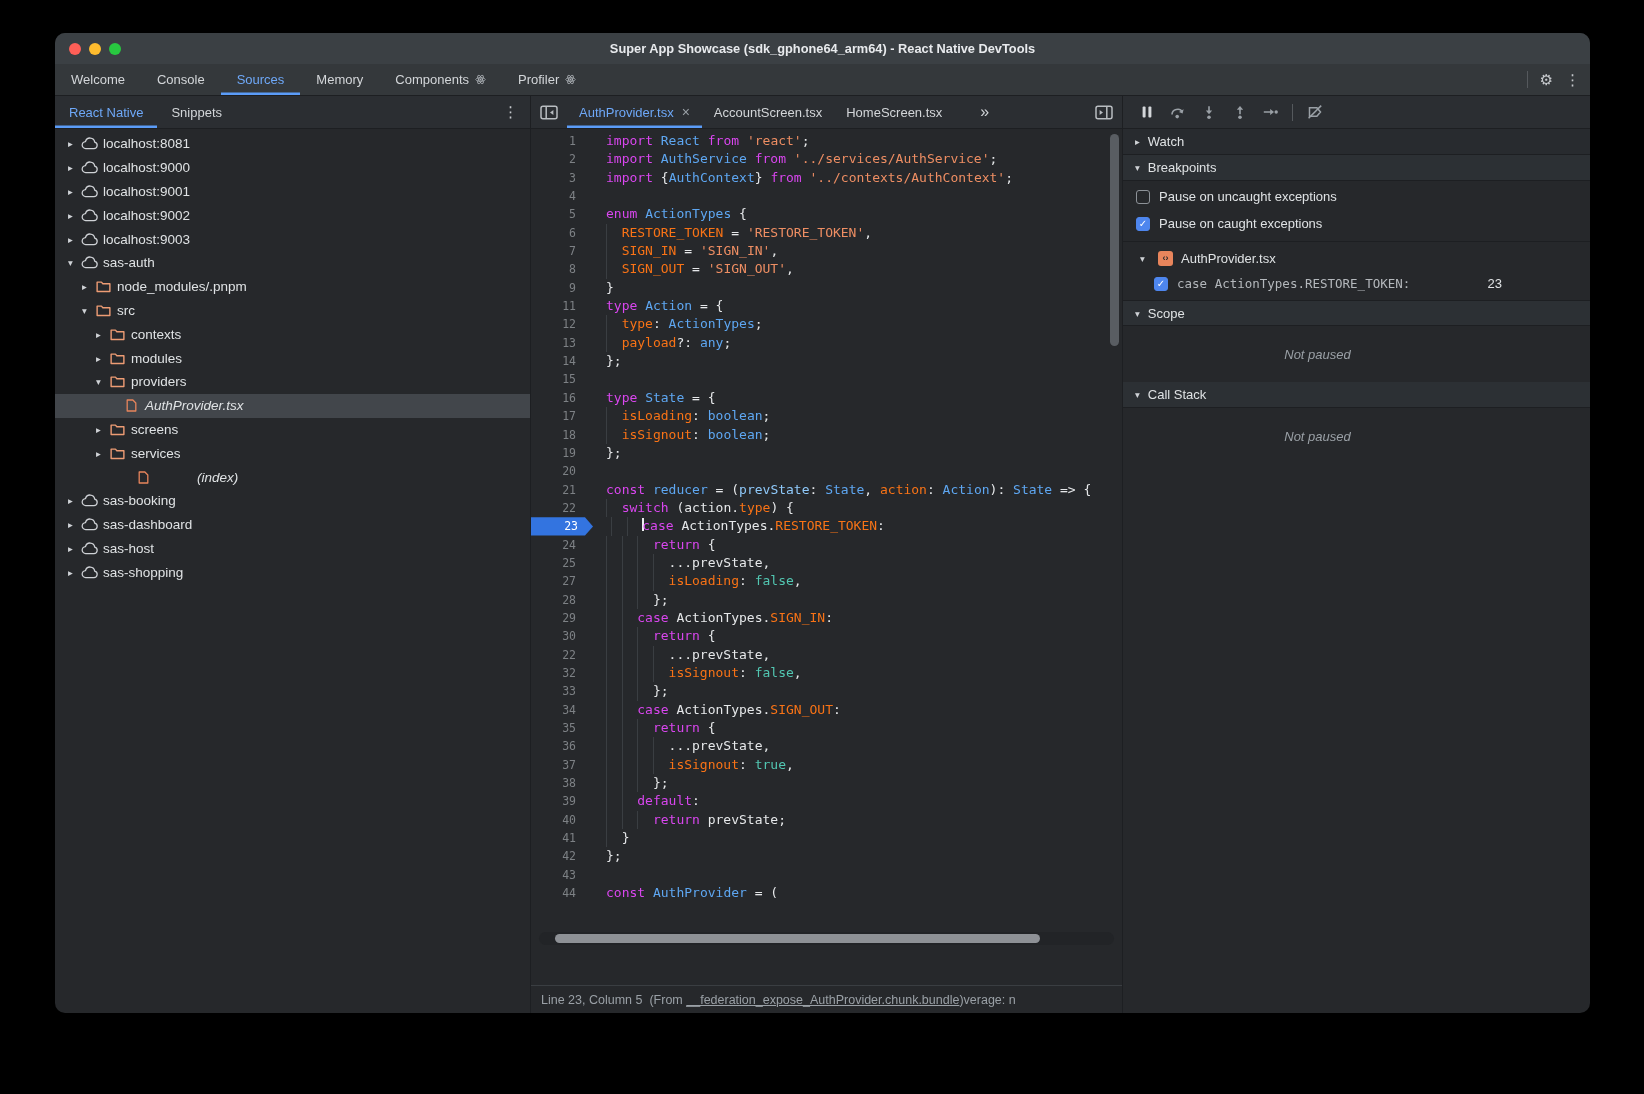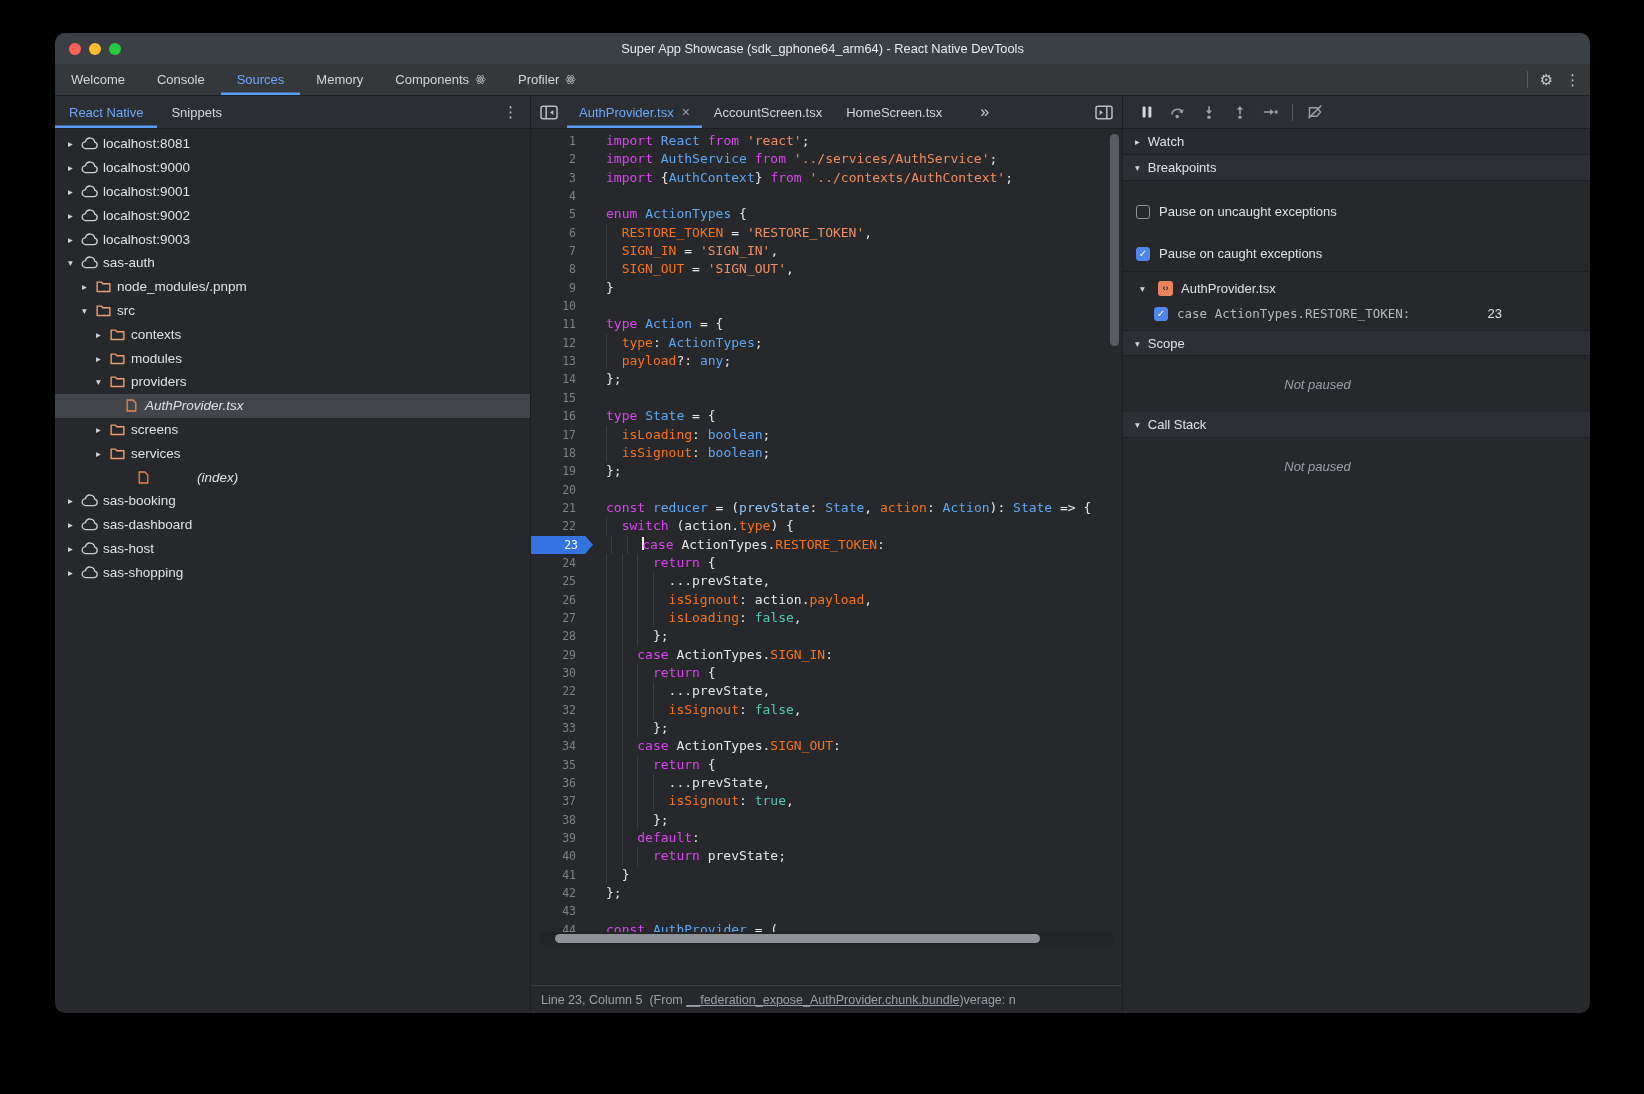--- a/index.html
+++ b/index.html
@@ -8,21 +8,21 @@
   }
   *{margin:0;padding:0;box-sizing:border-box}
   html,body{width:1644px;height:1094px;background:#000;overflow:hidden;font-family:"Liberation Sans",sans-serif}
   #window{position:absolute;left:55px;top:33px;width:1535px;height:980px;background:var(--bg);
     border-radius:10px;overflow:hidden;display:flex;flex-direction:column;
     box-shadow:0 18px 50px rgba(0,0,0,.55);font-size:13px;color:var(--text)}
   
   .titlebar{height:31px;background:var(--titlebar);display:flex;align-items:center;position:relative;flex:0 0 auto}
   .lights{position:absolute;left:14px;height:100%;display:flex;align-items:center;gap:8px}
   .light{width:12px;height:12px;border-radius:50%}
-  .wtitle{flex:1;text-align:center;font-weight:normal;font-size:12.8px;color:#e8eaed}
+  .wtitle{flex:1;text-align:center;font-weight:bold;font-size:12.8px;color:#e8eaed}
   
   .toolbar{height:32px;background:var(--toolbar);border-bottom:1px solid var(--border);display:flex;align-items:stretch;flex:0 0 auto}
   .tab{padding:0 16px;display:flex;align-items:center;gap:6px;color:#d3d6d9;cursor:default}
   .tab.active{color:var(--blue);box-shadow:inset 0 -2.5px 0 var(--blueline)}
   .toolbar-right{margin-left:auto;display:flex;align-items:center;gap:12px;padding-right:10px}
   .vdiv{width:1px;height:17px;background:#55595d}
   .gear{font-size:15px;color:#c6c9cd}
   .kebab{font-size:15px;color:#c6c9cd;letter-spacing:0}
   
   .body{flex:1;display:flex;min-height:0}
@@ -67,21 +67,21 @@
     padding:0 10px;gap:7px;color:#9aa0a6;font-size:12.5px;white-space:nowrap;overflow:hidden}
   .slink{text-decoration:underline}
   .sgrp{display:flex;white-space:pre}
   
   .rp{width:468px;border-left:1px solid var(--border);display:flex;flex-direction:column;min-width:0}
   .dbg-toolbar{height:33px;background:var(--band);border-bottom:1px solid var(--border);display:flex;align-items:center;padding-left:8px;flex:0 0 auto}
   .dbtn{width:31px;height:31px;display:flex;align-items:center;justify-content:center}
   .sec-head{height:26px;display:flex;align-items:center;padding-left:12px;gap:8px;background:var(--band2);border-bottom:1px solid var(--border)}
   .sec-head.first{background:#282b2f}
   .sec-head .tri{width:auto}
-  .cb-row{height:23px;display:flex;align-items:center;padding-left:13px;gap:9px;margin-top:19px}
+  .cb-row{height:23px;display:flex;align-items:center;padding-left:13px;gap:9px;margin-top:4px}
   .checkbox{width:14px;height:14px;border-radius:3px;border:1.5px solid #8d9298;flex:0 0 auto;
     font-size:10px;line-height:11px;text-align:center;color:#fff}
   .checkbox.checked{background:#4e86ee;border-color:#4e86ee}
   .sep{height:1px;background:var(--border);margin-top:6px}
   .bp-group-head{height:25px;display:flex;align-items:center;padding-left:12px;gap:8px;margin-top:4px}
   .fsicon{width:15px;height:15px;border-radius:3px;background:#e8855c;color:#26282b;font-size:9px;
     font-weight:bold;text-align:center;line-height:15px;flex:0 0 auto}
   .bp-entry{height:25px;display:flex;align-items:center;padding-left:31px;gap:9px}
   .bp-code{font-family:"DejaVu Sans Mono",monospace;font-size:12.5px;color:#b4b8bc;flex:1}
   .bp-line{margin-right:88px;color:#dfe2e4}
@@ -367,37 +367,35 @@
         <div id="code-lines">
             <div class="cl"><span class="ln">1</span><span class="cc"><span class="tok-k">import</span><span class="tok-t"> </span><span class="tok-d">React</span><span class="tok-t"> </span><span class="tok-k">from</span><span class="tok-t"> </span><span class="tok-s">'react'</span><span class="tok-t">;</span></span></div>
             <div class="cl"><span class="ln">2</span><span class="cc"><span class="tok-k">import</span><span class="tok-t"> </span><span class="tok-d">AuthService</span><span class="tok-t"> </span><span class="tok-k">from</span><span class="tok-t"> </span><span class="tok-s">'../services/AuthService'</span><span class="tok-t">;</span></span></div>
             <div class="cl"><span class="ln">3</span><span class="cc"><span class="tok-k">import</span><span class="tok-t"> {</span><span class="tok-d">AuthContext</span><span class="tok-t">} </span><span class="tok-k">from</span><span class="tok-t"> </span><span class="tok-s">'../contexts/AuthContext'</span><span class="tok-t">;</span></span></div>
             <div class="cl"><span class="ln">4</span><span class="cc"></span></div>
             <div class="cl"><span class="ln">5</span><span class="cc"><span class="tok-k">enum</span><span class="tok-t"> </span><span class="tok-d">ActionTypes</span><span class="tok-t"> {</span></span></div>
             <div class="cl"><span class="ln">6</span><span class="cc"><span class="guide"></span><span class="tok-p">RESTORE_TOKEN</span><span class="tok-t"> = </span><span class="tok-s">'RESTORE_TOKEN'</span><span class="tok-t">,</span></span></div>
             <div class="cl"><span class="ln">7</span><span class="cc"><span class="guide"></span><span class="tok-p">SIGN_IN</span><span class="tok-t"> = </span><span class="tok-s">'SIGN_IN'</span><span class="tok-t">,</span></span></div>
             <div class="cl"><span class="ln">8</span><span class="cc"><span class="guide"></span><span class="tok-p">SIGN_OUT</span><span class="tok-t"> = </span><span class="tok-s">'SIGN_OUT'</span><span class="tok-t">,</span></span></div>
             <div class="cl"><span class="ln">9</span><span class="cc"><span class="tok-t">}</span></span></div>
-            <div class="cl"><span class="ln">10</span><span class="cc"></span></div>
             <div class="cl"><span class="ln">11</span><span class="cc"><span class="tok-k">type</span><span class="tok-t"> </span><span class="tok-d">Action</span><span class="tok-t"> = {</span></span></div>
             <div class="cl"><span class="ln">12</span><span class="cc"><span class="guide"></span><span class="tok-p">type</span><span class="tok-t">: </span><span class="tok-d">ActionTypes</span><span class="tok-t">;</span></span></div>
             <div class="cl"><span class="ln">13</span><span class="cc"><span class="guide"></span><span class="tok-p">payload</span><span class="tok-t">?: </span><span class="tok-d">any</span><span class="tok-t">;</span></span></div>
             <div class="cl"><span class="ln">14</span><span class="cc"><span class="tok-t">};</span></span></div>
             <div class="cl"><span class="ln">15</span><span class="cc"></span></div>
             <div class="cl"><span class="ln">16</span><span class="cc"><span class="tok-k">type</span><span class="tok-t"> </span><span class="tok-d">State</span><span class="tok-t"> = {</span></span></div>
             <div class="cl"><span class="ln">17</span><span class="cc"><span class="guide"></span><span class="tok-p">isLoading</span><span class="tok-t">: </span><span class="tok-d">boolean</span><span class="tok-t">;</span></span></div>
             <div class="cl"><span class="ln">18</span><span class="cc"><span class="guide"></span><span class="tok-p">isSignout</span><span class="tok-t">: </span><span class="tok-d">boolean</span><span class="tok-t">;</span></span></div>
             <div class="cl"><span class="ln">19</span><span class="cc"><span class="tok-t">};</span></span></div>
             <div class="cl"><span class="ln">20</span><span class="cc"></span></div>
             <div class="cl"><span class="ln">21</span><span class="cc"><span class="tok-k">const</span><span class="tok-t"> </span><span class="tok-d">reducer</span><span class="tok-t"> = (</span><span class="tok-v">prevState</span><span class="tok-t">: </span><span class="tok-d">State</span><span class="tok-t">, </span><span class="tok-p">action</span><span class="tok-t">: </span><span class="tok-d">Action</span><span class="tok-t">): </span><span class="tok-d">State</span><span class="tok-t"> =&gt; {</span></span></div>
             <div class="cl"><span class="ln">22</span><span class="cc"><span class="guide"></span><span class="tok-k">switch</span><span class="tok-t"> (action.</span><span class="tok-p">type</span><span class="tok-t">) {</span></span></div>
             <div class="cl"><span class="ln bp">23</span><span class="cc"><span class="guide"></span><span class="guide"></span><span class="caret"></span><span class="tok-k">case</span><span class="tok-t"> ActionTypes.</span><span class="tok-p">RESTORE_TOKEN</span><span class="tok-t">:</span></span></div>
             <div class="cl"><span class="ln">24</span><span class="cc"><span class="guide"></span><span class="guide"></span><span class="guide"></span><span class="tok-k">return</span><span class="tok-t"> {</span></span></div>
             <div class="cl"><span class="ln">25</span><span class="cc"><span class="guide"></span><span class="guide"></span><span class="guide"></span><span class="guide"></span><span class="tok-t">...prevState,</span></span></div>
-            <div class="cl"><span class="ln">26</span><span class="cc"><span class="guide"></span><span class="guide"></span><span class="guide"></span><span class="guide"></span><span class="tok-p">isSignout</span><span class="tok-t">: action.</span><span class="tok-p">payload</span><span class="tok-t">,</span></span></div>
             <div class="cl"><span class="ln">27</span><span class="cc"><span class="guide"></span><span class="guide"></span><span class="guide"></span><span class="guide"></span><span class="tok-p">isLoading</span><span class="tok-t">: </span><span class="tok-a">false</span><span class="tok-t">,</span></span></div>
             <div class="cl"><span class="ln">28</span><span class="cc"><span class="guide"></span><span class="guide"></span><span class="guide"></span><span class="tok-t">};</span></span></div>
             <div class="cl"><span class="ln">29</span><span class="cc"><span class="guide"></span><span class="guide"></span><span class="tok-k">case</span><span class="tok-t"> ActionTypes.</span><span class="tok-p">SIGN_IN</span><span class="tok-t">:</span></span></div>
             <div class="cl"><span class="ln">30</span><span class="cc"><span class="guide"></span><span class="guide"></span><span class="guide"></span><span class="tok-k">return</span><span class="tok-t"> {</span></span></div>
             <div class="cl"><span class="ln">22</span><span class="cc"><span class="guide"></span><span class="guide"></span><span class="guide"></span><span class="guide"></span><span class="tok-t">...prevState,</span></span></div>
             <div class="cl"><span class="ln">32</span><span class="cc"><span class="guide"></span><span class="guide"></span><span class="guide"></span><span class="guide"></span><span class="tok-p">isSignout</span><span class="tok-t">: </span><span class="tok-a">false</span><span class="tok-t">,</span></span></div>
             <div class="cl"><span class="ln">33</span><span class="cc"><span class="guide"></span><span class="guide"></span><span class="guide"></span><span class="tok-t">};</span></span></div>
             <div class="cl"><span class="ln">34</span><span class="cc"><span class="guide"></span><span class="guide"></span><span class="tok-k">case</span><span class="tok-t"> ActionTypes.</span><span class="tok-p">SIGN_OUT</span><span class="tok-t">:</span></span></div>
             <div class="cl"><span class="ln">35</span><span class="cc"><span class="guide"></span><span class="guide"></span><span class="guide"></span><span class="tok-k">return</span><span class="tok-t"> {</span></span></div>
             <div class="cl"><span class="ln">36</span><span class="cc"><span class="guide"></span><span class="guide"></span><span class="guide"></span><span class="guide"></span><span class="tok-t">...prevState,</span></span></div>

